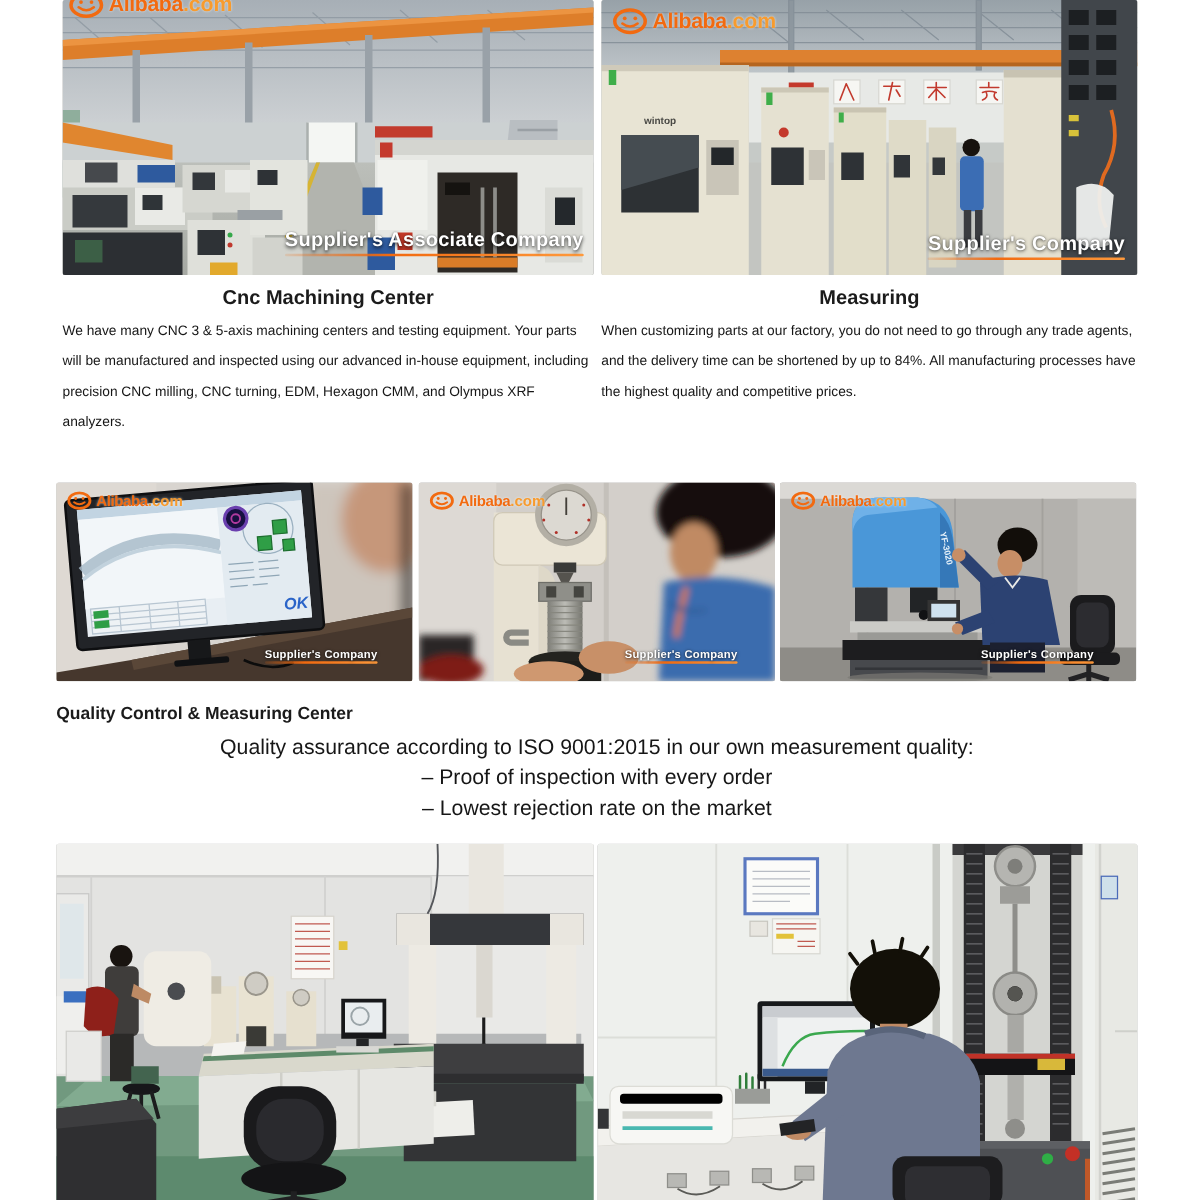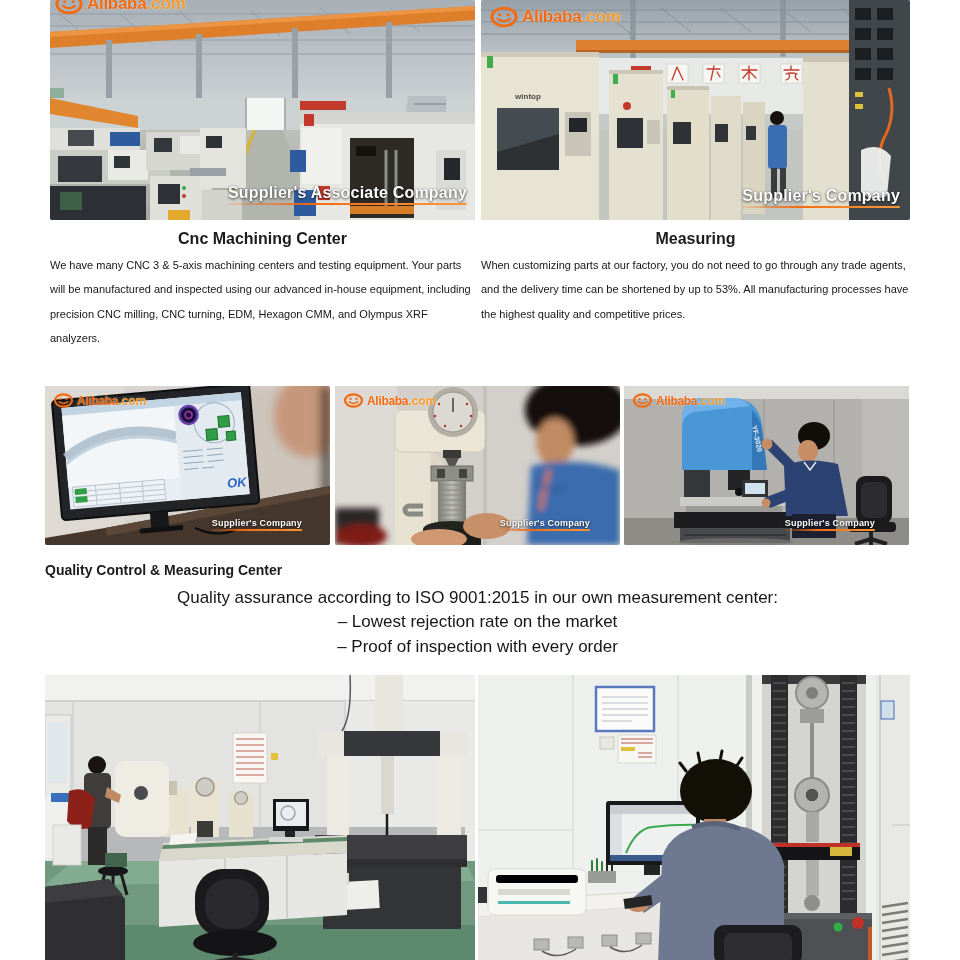--- a/index.html
+++ b/index.html
@@ -245,21 +245,21 @@
   </div>
   <div class="wm wm-lg" style="right:10px;bottom:12px">
     <span>Supplier's Company</span>
     <div class="bar"></div>
   </div>
 </div>
 
 <div class="cap cap1">Cnc Machining Center</div>
 <div class="cap cap2">Measuring</div>
 <div class="para para1">We have many CNC 3 &amp; 5-axis machining centers and testing equipment. Your parts will be manufactured and inspected using our advanced in-house equipment, including precision CNC milling, CNC turning, EDM, Hexagon CMM, and Olympus XRF analyzers.</div>
-<div class="para para2">When customizing parts at our factory, you do not need to go through any trade agents, and the delivery time can be shortened by up to 53%. All manufacturing processes have the highest quality and competitive prices.</div>
+<div class="para para2">When customizing parts at our factory, you do not need to go through any trade agents, and the delivery time can be shortened by up to 84%. All manufacturing processes have the highest quality and competitive prices.</div>
 
 <div class="photo p3">
   <svg viewBox="0 0 285 159" preserveAspectRatio="none">
     <defs>
         <filter id="b3" x="-30%" y="-30%" width="160%" height="160%">
           <feGaussianBlur stdDeviation="5"></feGaussianBlur>
         </filter>
       </defs>
     <rect x="0" y="0" width="285" height="159" fill="#d8d4cf"></rect>
     <rect x="0" y="0" width="80" height="159" fill="#ded9d3"></rect>
@@ -439,23 +439,23 @@
     <span><span class="name">Alibaba</span><span class="tld">.com</span></span>
   </div>
   <div class="wm wm-sm" style="right:34px;bottom:14px">
     <span>Supplier's Company</span>
     <div class="bar"></div>
   </div>
 </div>
 
 <div class="qtitle">Quality Control &amp; Measuring Center</div>
 <div class="qlines">
-  <div>Quality assurance according to ISO 9001:2015 in our own measurement center:</div>
+  <div>Quality assurance according to ISO 9001:2015 in our own measurement quality:</div>
+  <div>– Proof of inspection with every order</div>
   <div>– Lowest rejection rate on the market</div>
-  <div>– Proof of inspection with every order</div>
 </div>
 
 <div class="photo p6">
   <svg viewBox="0 0 430 290" preserveAspectRatio="none">
     <rect x="0" y="0" width="430" height="290" fill="#e3e3e1"></rect>
     <rect x="0" y="0" width="430" height="26" fill="#f1f1ef"></rect>
     <path d="M0,26 H430" stroke="#cfcfcd" stroke-width="2"></path>
     <rect x="300" y="26" width="130" height="164" fill="#e9e9e7"></rect>
     <g stroke="#d2d2d0" stroke-width="1.5">
         <path d="M28,26V190 M215,26V160 M300,26V190"></path>

